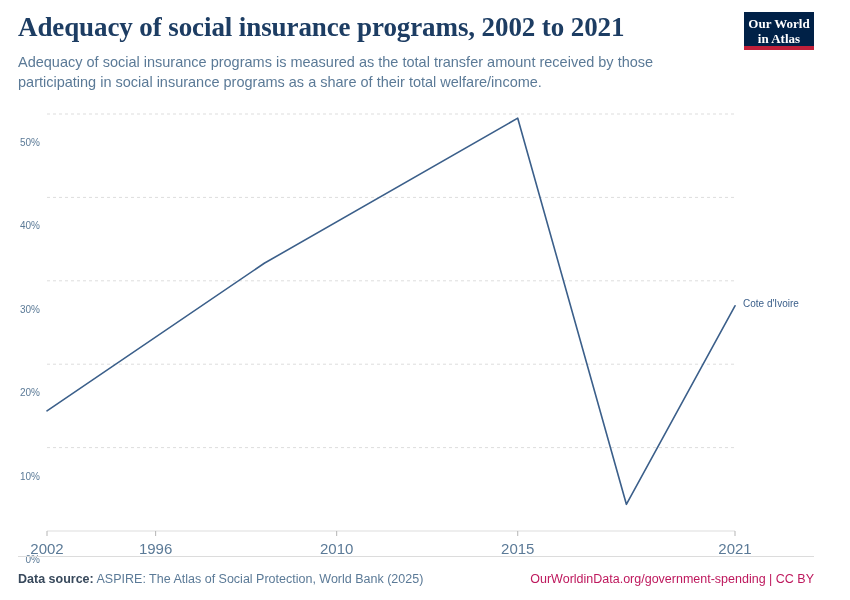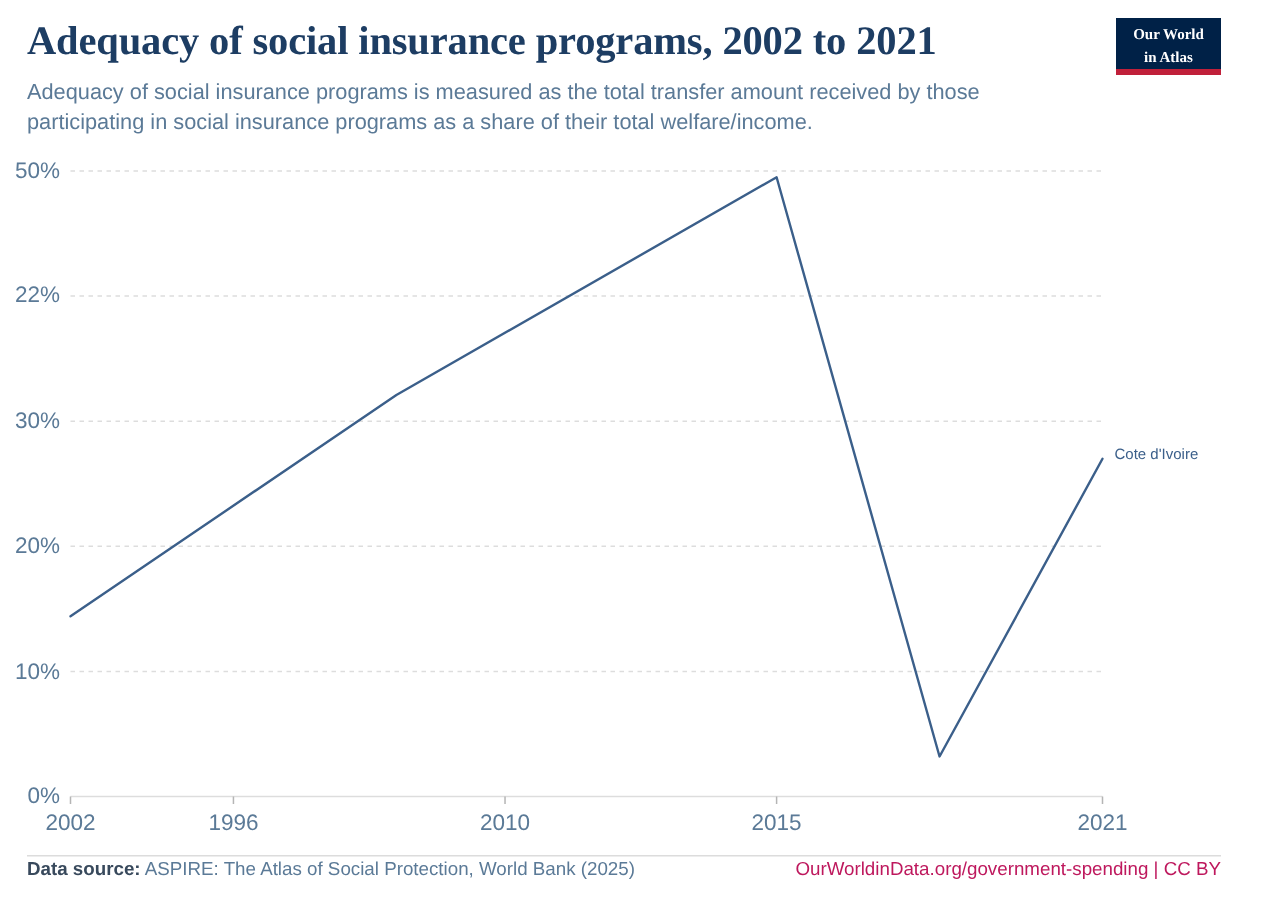--- a/index.html
+++ b/index.html
@@ -50,21 +50,21 @@
   .owid-logo {
     position: absolute;
     right: 16px;
     top: 12px;
     width: 70px;
     height: 38px;
     background: #002147;
     color: #ffffff;
     font-family: "Liberation Serif", serif;
     font-weight: 700;
-    font-size: 10px;
+    font-size: 13px;
     line-height: 15px;
     text-align: center;
     padding-top: 4px;
     box-sizing: border-box;
     border-bottom: 4px solid #c0203a;
   }
   .owid-logo .l2 { display:block; }
 
   
   .plot-area {
@@ -74,25 +74,26 @@
     width: 850px;
     height: 445px;
   }
   .grid-svg {
     position: absolute;
     left: 0;
     top: 0;
   }
   .y-label {
     position: absolute;
-    font-size: 15px;
+    font-size: 10px;
     color: #5b7a97;
     text-align: right;
     width: 40px;
     transform: translateY(-50%);
+    margin-top: 28px;
   }
   .x-label {
     position: absolute;
     font-size: 15px;
     color: #5b7a97;
     text-align: center;
     transform: translateX(-50%);
   }
   .series-label {
     position: absolute;
@@ -101,21 +102,21 @@
     white-space: nowrap;
   }
 
   
   .footer {
     position: absolute;
     left: 18px;
     right: 16px;
     bottom: 14px;
     border-top: 1px solid #dcdcdc;
-    padding-top: 1px;
+    padding-top: 15px;
     font-size: 12.5px;
     color: #5b7a97;
     display: flex;
     justify-content: space-between;
     align-items: baseline;
   }
   .footer .src-label {
     font-weight: 700;
     color: #38495c;
   }
@@ -156,21 +157,21 @@
         </g>
       <g id="series">
           <polyline points="47,310.904 264.2631578947368,163.286 517.7368421052631,18.170000000000016 626.3684210526316,404.312 735,205.82" fill="none" stroke="#3b5f8a" stroke-width="1.6" stroke-linejoin="round" stroke-linecap="round"></polyline>
         </g>
     </svg>
     <div id="ylabels">
         <div class="y-label" style="left: 0px; top: 431px;">0%</div>
         <div class="y-label" style="left: 0px; top: 347.6px;">10%</div>
         <div class="y-label" style="left: 0px; top: 264.2px;">20%</div>
         <div class="y-label" style="left: 0px; top: 180.8px;">30%</div>
-        <div class="y-label" style="left: 0px; top: 97.4px;">22%</div>
+        <div class="y-label" style="left: 0px; top: 97.4px;">40%</div>
         <div class="y-label" style="left: 0px; top: 14px;">50%</div>
       </div>
     <div id="xlabels">
         <div class="x-label" style="left: 47px; top: 440px;">2002</div>
         <div class="x-label" style="left: 155.632px; top: 440px;">1996</div>
         <div class="x-label" style="left: 336.684px; top: 440px;">2010</div>
         <div class="x-label" style="left: 517.737px; top: 440px;">2015</div>
         <div class="x-label" style="left: 735px; top: 440px;">2021</div>
       </div>
     <div id="serieslabels">

